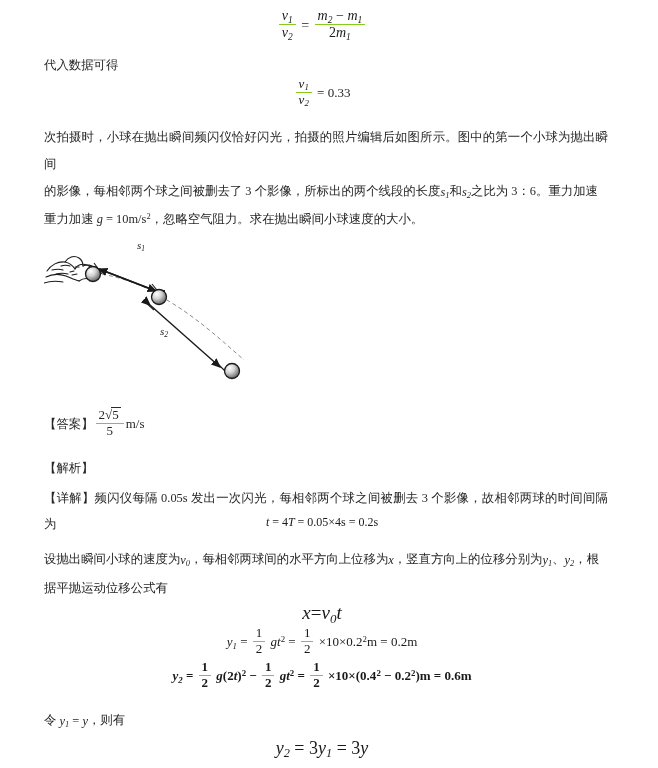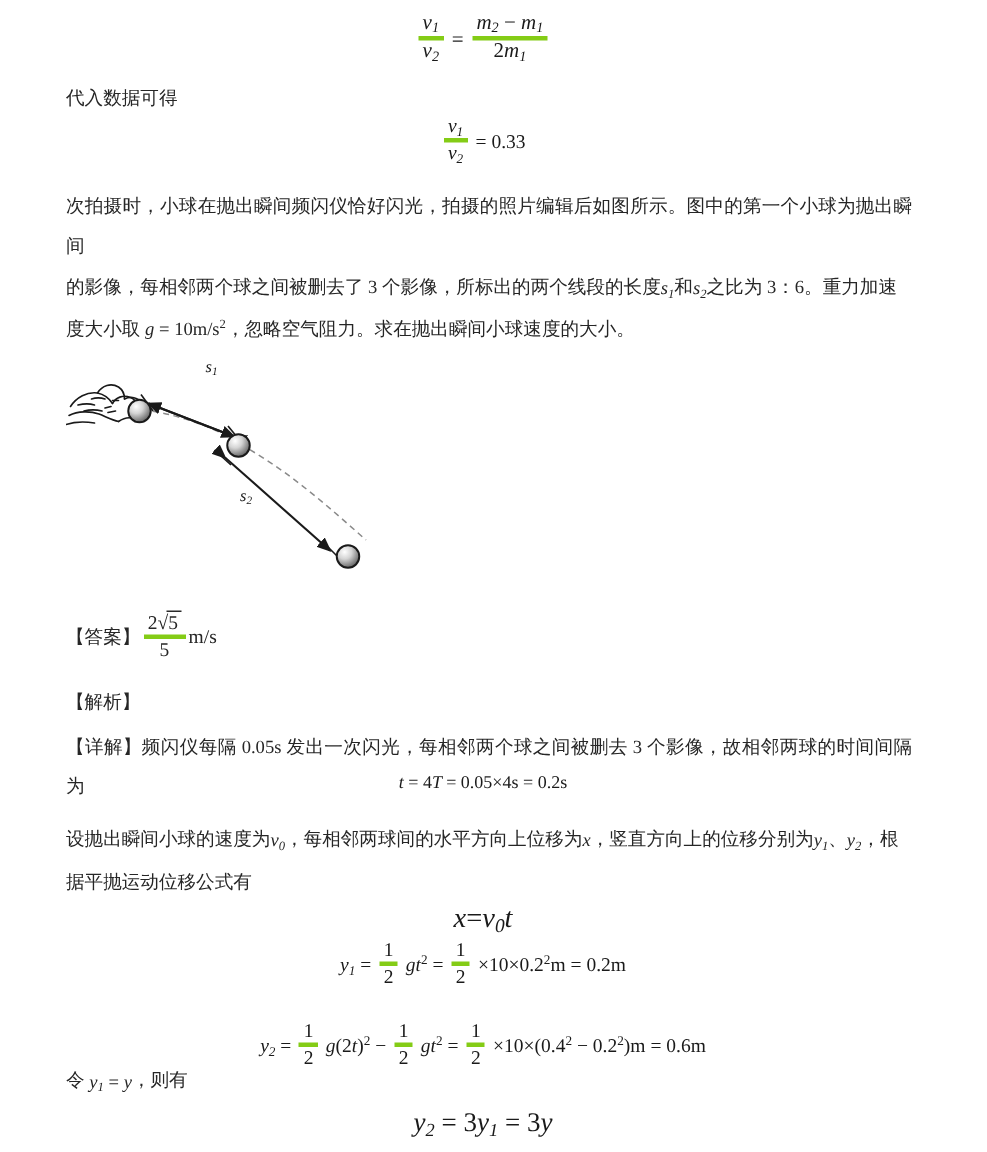--- a/index.html
+++ b/index.html
@@ -62,21 +62,21 @@
   .frac {
     display: inline-block;
     vertical-align: middle;
     text-align: center;
     line-height: 1.15;
     margin: 0 2px;
     position: relative;
     top: -0.15em;
   }
   .frac .n { display: block; padding: 0 3px; }
-  .frac .d { display: block; padding: 0 3px; border-top: 3px solid #84cc16; }
+  .frac .d { display: block; padding: 0 3px; border-top: 1px solid #84cc16; }
   .sqrt {
     display: inline-block;
     border-top: 1px solid #2a2a2a;
     padding: 0 2px 0 1px;
     margin-left: -1px;
     font-style: normal;
   }
   .radic { font-style: normal; }
 
   
@@ -127,21 +127,21 @@
       <span class="up">= <span>0.33</span></span>
     </span>
   </div>
 
   <div class="para" style="top:124px; line-height:27px;">
     <div>次拍摄时，小球在抛出瞬间频闪仪恰好闪光，拍摄的照片编辑后如图所示。图中的第一个小球为抛出瞬间</div>
     <div>
       <span>的影像，每相邻两个球之间被删去了 3 个影像，所标出的两个线段的长度</span><span class="math"><span class="var">s</span><sub>1</sub></span><span>和</span><span class="math"><span class="var">s</span><sub>2</sub></span><span>之比为 3：6。重力加速</span>
     </div>
     <div>
-      <span>度大小取</span>
+      <span>重力加速</span>
       <span class="math"><span class="var">g</span> <span class="up">=</span> <span class="up">10m/s</span><sup>2</sup></span><span>，忽略空气阻力。求在抛出瞬间小球速度的大小。</span>
     </div>
   </div>
 
   <div class="figure">
     <svg width="260" height="145" viewBox="0 0 260 145">
       <defs>
         <marker id="arrHead" markerWidth="7" markerHeight="7" refX="6" refY="3" orient="auto">
           <path d="M0,0 L7,3 L0,6 Z" fill="#1a1a1a"></path>
         </marker>
@@ -233,21 +233,21 @@
   <div class="centered-eq" style="top:628px;">
     <span class="math" style="font-size:13px;">
       <span class="var">y</span><sub>1</sub> <span class="up">=</span>
       <span class="frac"><span class="n"><span class="num">1</span></span><span class="d"><span class="num">2</span></span></span>
       <span class="var">gt</span><sup>2</sup> <span class="up">=</span>
       <span class="frac"><span class="n"><span class="num">1</span></span><span class="d"><span class="num">2</span></span></span>
       <span class="up">×10×0.2</span><sup>2</sup><span class="up">m = 0.2m</span>
     </span>
   </div>
 
-  <div class="centered-eq" style="top:682px;">
+  <div class="centered-eq" style="top:662px;font-weight:bold;">
     <span class="math" style="font-size:13px;">
       <span class="var">y</span><sub>2</sub> <span class="up">=</span>
       <span class="frac"><span class="n"><span class="num">1</span></span><span class="d"><span class="num">2</span></span></span>
       <span class="var">g</span><span class="up">(</span><span class="num">2</span><span class="var">t</span><span class="up">)</span><sup>2</sup>
       <span class="up">−</span>
       <span class="frac"><span class="n"><span class="num">1</span></span><span class="d"><span class="num">2</span></span></span>
       <span class="var">gt</span><sup>2</sup> <span class="up">=</span>
       <span class="frac"><span class="n"><span class="num">1</span></span><span class="d"><span class="num">2</span></span></span>
       <span class="up">×10×</span><span class="up">(0.4</span><sup>2</sup><span class="up"> − 0.2</span><sup>2</sup><span class="up">)m = 0.6m</span>
     </span>

